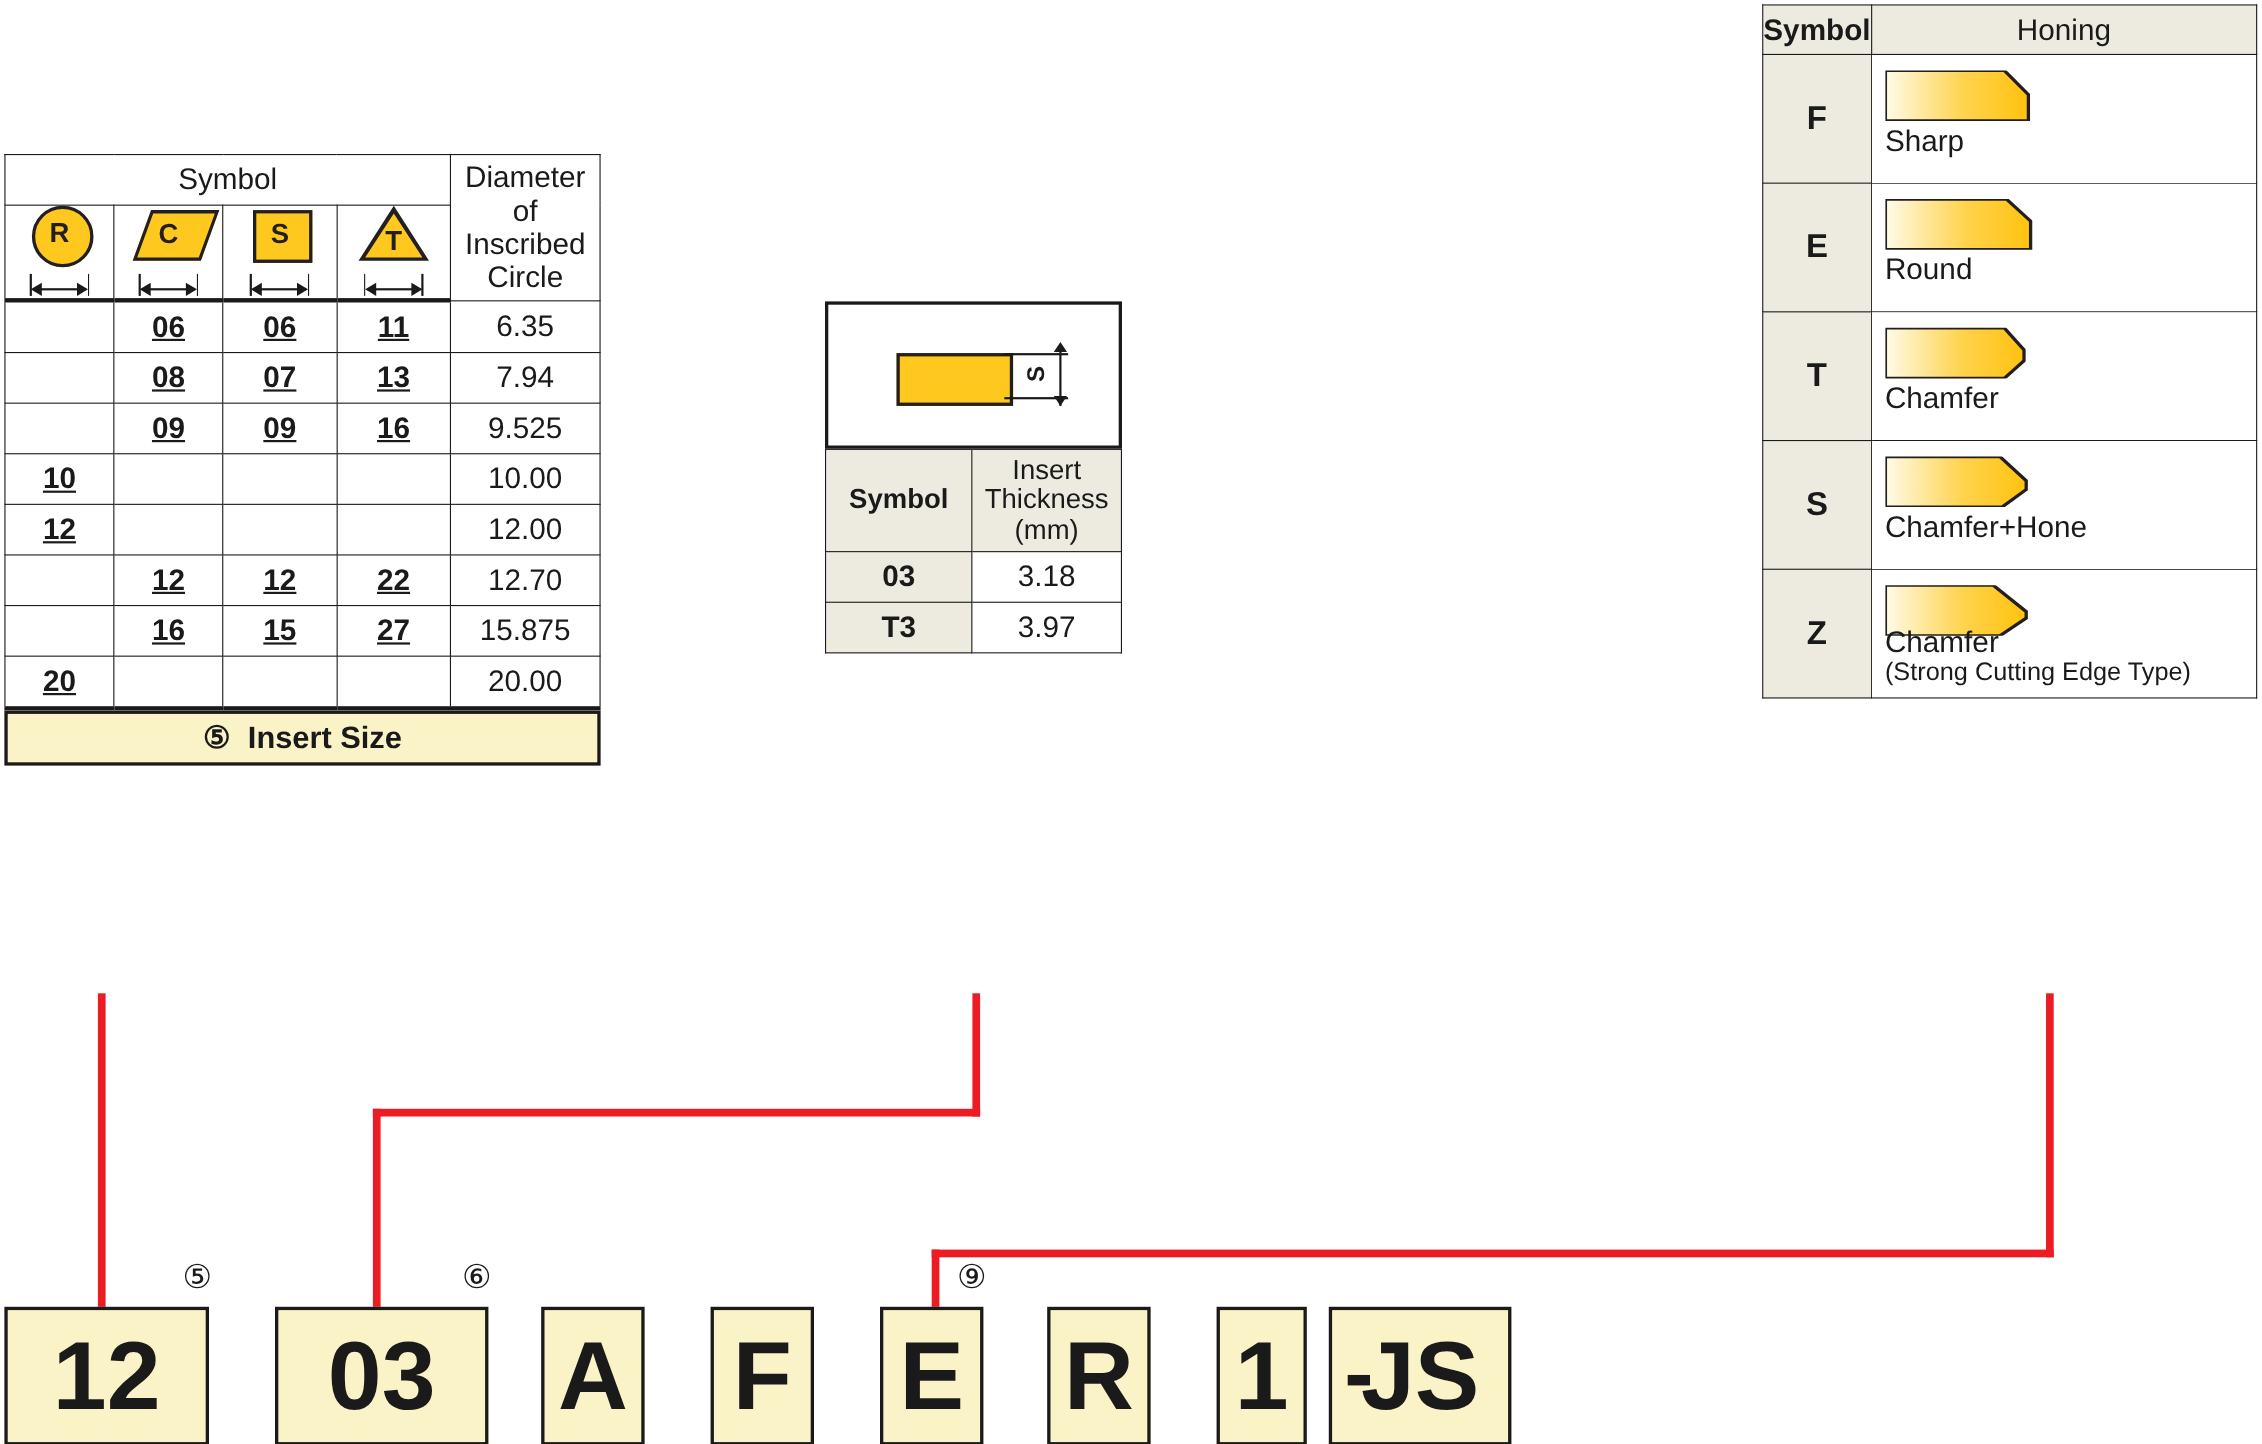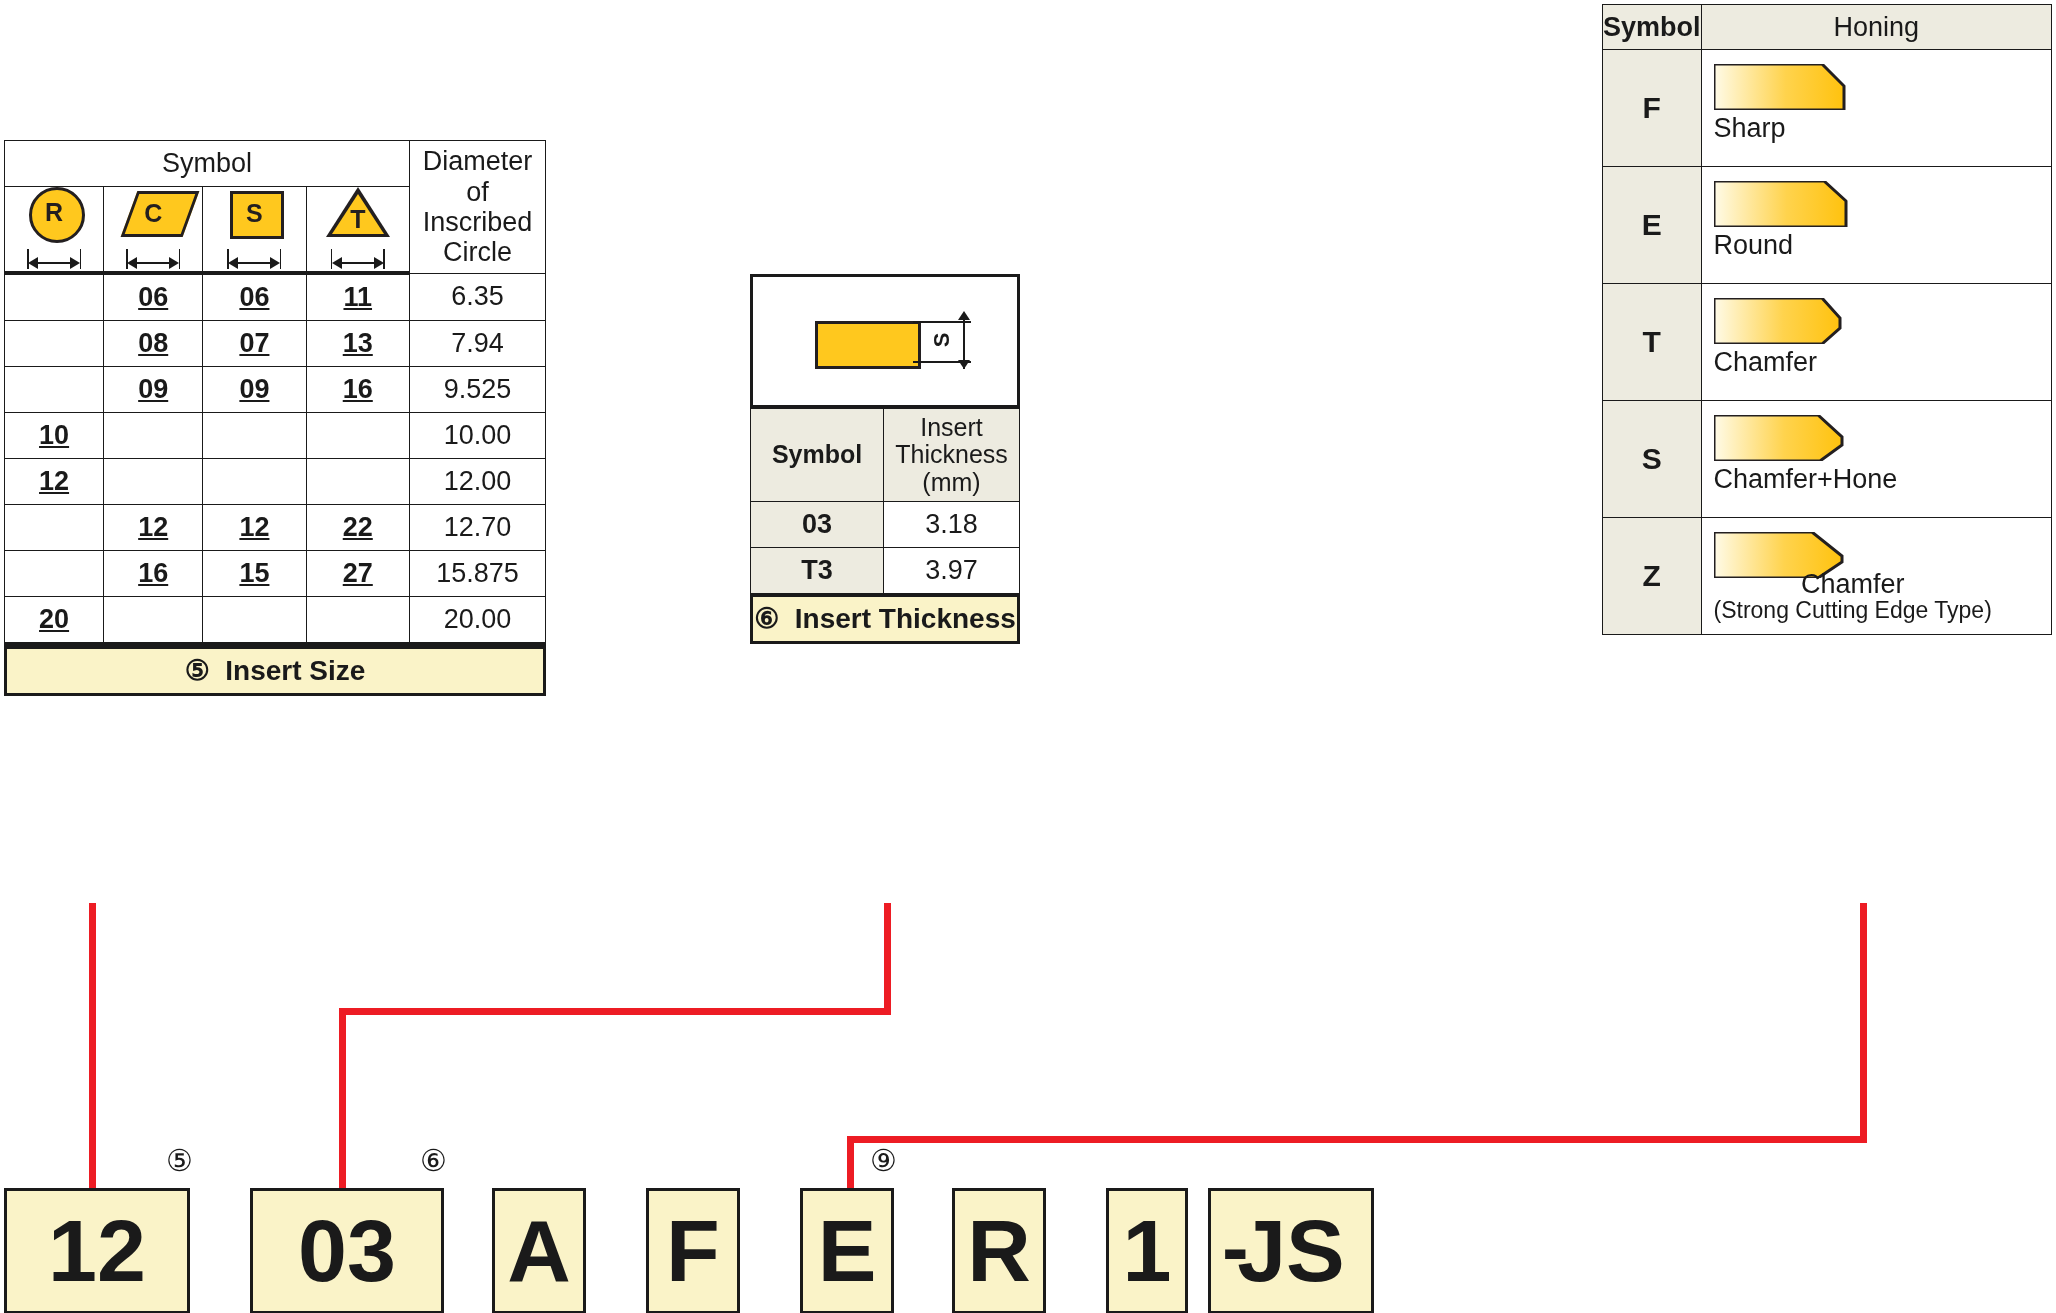--- a/index.html
+++ b/index.html
@@ -73,21 +73,21 @@
   #t6 .hd{background:#edebe0;font-size:25px;line-height:1.1;height:92px;}
 
   
   #t9wrap{left:1602px;top:4px;width:450px;}
   #t9{width:450px;}
   #t9 td{font-size:27px;}
   #t9 .symc{width:82px;background:#edebe0;font-weight:bold;font-size:30px;}
   #t9 .honc{text-align:left;padding-left:0;position:relative;height:116px;}
   #t9 .hhdr{height:44px;font-size:27px;background:#edebe0;}
   .hshape{position:absolute;left:12px;top:14px;height:46px;}
-  .hlabel{position:absolute;left:12px;top:64px;font-size:27px;line-height:1.05;white-space:nowrap;text-align:center;}
+  .hlabel{position:absolute;left:12px;top:64px;font-size:27px;line-height:1.05;white-space:nowrap;}
   .hlabel.two{top:52px;}
   .hlabel .sub{font-size:23px;}
 
   
   .codebox{position:absolute;background:#FAF3C8;border:3px solid #1a1a1a;
       display:flex;align-items:center;justify-content:center;
       font-weight:bold;font-size:88px;line-height:1;}
   .circnum{position:absolute;font-size:30px;}
   .dash{position:absolute;font-weight:bold;font-size:80px;}
 
@@ -254,24 +254,20 @@
         <tr>
           <td class="sy">03</td>
           <td class="th">3.18</td>
         </tr>
         <tr>
           <td class="sy">T3</td>
           <td class="th">3.97</td>
         </tr>
       </tbody>
   </table>
-  <div class="footbar">
-    <span>⑥</span>
-    &nbsp;<span>Insert Thickness</span>
-  </div>
 </div>
 
 <div class="abs" id="t9wrap">
   <table class="tbl" id="t9">
     <tbody>
         <tr>
       <td class="hhdr symc">Symbol</td>
       <td class="hhdr">Honing</td>
     </tr>
     </tbody>

